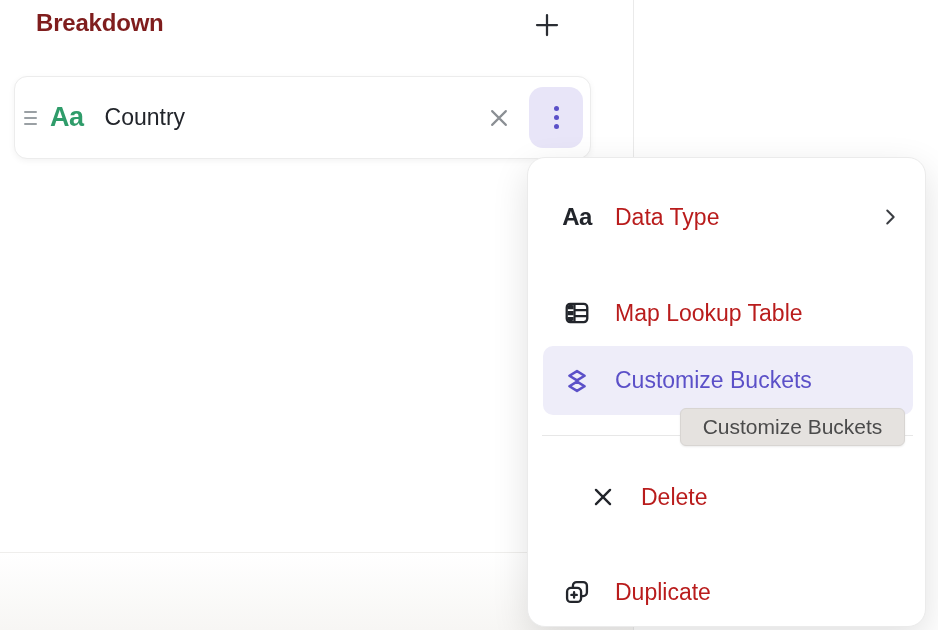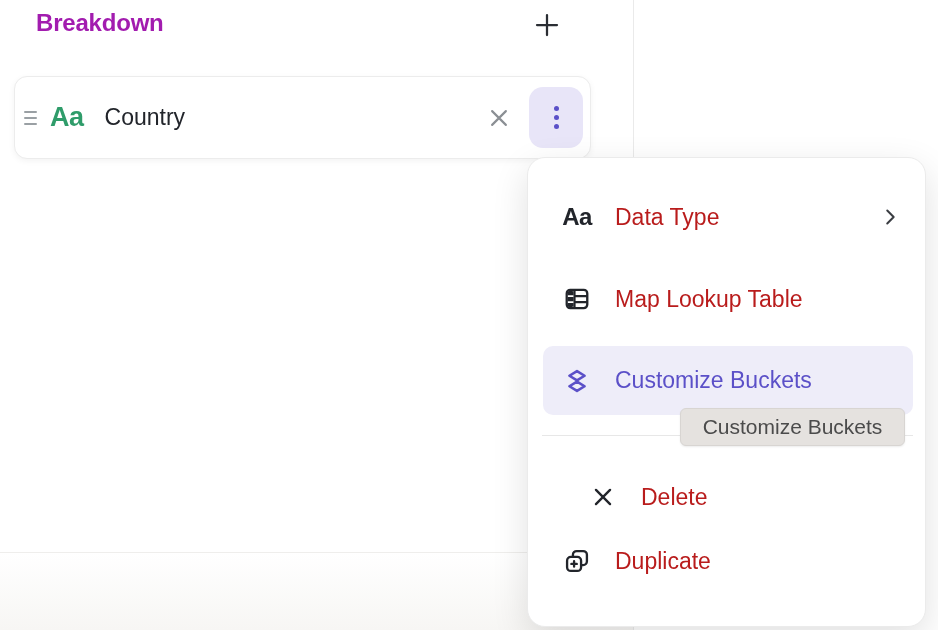--- a/index.html
+++ b/index.html
@@ -12,21 +12,21 @@
     overflow: hidden;
   }
 
   
   .v-divider { position: absolute; left: 633px; top: 0; width: 1px; height: 630px; background: #eaeaea; z-index: 1; }
   .footer-area { position: absolute; left: 0; top: 552px; width: 633px; height: 78px;
                  border-top: 1px solid #efeeec;
                  background: linear-gradient(180deg, #ffffff 0%, #f7f6f4 100%); z-index: 0; }
 
   .panel-header { position: absolute; left: 36px; top: 9px; font-size: 24px; font-weight: 700;
-                  letter-spacing: -0.2px; color: #a21caf; z-index: 2; }
+                  letter-spacing: -0.2px; color: #7f1d1d; z-index: 2; }
   .add-btn { position: absolute; left: 529px; top: 7px; width: 36px; height: 36px;
              display: flex; align-items: center; justify-content: center;
              background: transparent; border: none; cursor: pointer; z-index: 2; }
 
   
   .field-card { position: absolute; left: 14px; top: 76px; width: 577px; height: 83px;
                 background: #fff; border: 1px solid #ececec; border-radius: 13px;
                 box-shadow: 0 2px 6px rgba(0,0,0,0.05);
                 display: flex; align-items: center; z-index: 2; }
   .drag-handle { width: 24px; margin-left: 3px; display: flex; flex-direction: column;
@@ -45,27 +45,27 @@
   .menu { position: absolute; left: 527px; top: 157px; width: 399px; height: 470px;
           background: #fff; border: 1px solid #ebebeb; border-radius: 18px;
           box-shadow: 0 12px 36px rgba(0,0,0,0.12); z-index: 10; }
   .menu-item { position: absolute; left: 0; width: 100%; height: 56px;
                display: flex; align-items: center; padding: 0 24px 0 33px; cursor: pointer; }
   .menu-item .mi-icon { width: 32px; flex: none; display: flex; align-items: center; justify-content: center; }
   .menu-item .mi-label { font-size: 23px; color: #b91c1c; margin-left: 22px; white-space: nowrap; }
   .mi-glyph { font-size: 24px; font-weight: 700; color: #22252b; letter-spacing: -0.5px; }
   .mi-chevron { margin-left: auto; display: flex; }
   #mi-datatype   { top: 31px; }
-  #mi-maplookup  { top: 113px; }
+  #mi-maplookup  { top: 113px; align-items: flex-end; }
   #mi-custombuckets { top: 188px; left: 15px; width: 370px; height: 69px;
                       background: #eeedf9; border-radius: 10px; padding-left: 18px; }
   #mi-custombuckets .mi-label { color: #5b50c8; }
   .menu-divider { position: absolute; top: 277px; left: 14px; width: 371px; height: 1px; background: #e7e7e7; }
   #mi-delete     { top: 311px; margin-left: 26px; }
-  #mi-duplicate  { top: 375px; }
+  #mi-duplicate  { top: 406px; }
 
   
   .tooltip { position: absolute; left: 680px; top: 408px; width: 225px; height: 38px;
              background: #e5e2df; border: 1px solid #d8d5d2; border-radius: 6px;
              display: flex; align-items: center; justify-content: center;
              font-size: 21px; color: #4b4b4b; z-index: 20;
              box-shadow: 0 1px 2px rgba(0,0,0,0.08); }
 </style>
 </head>
 <body>

